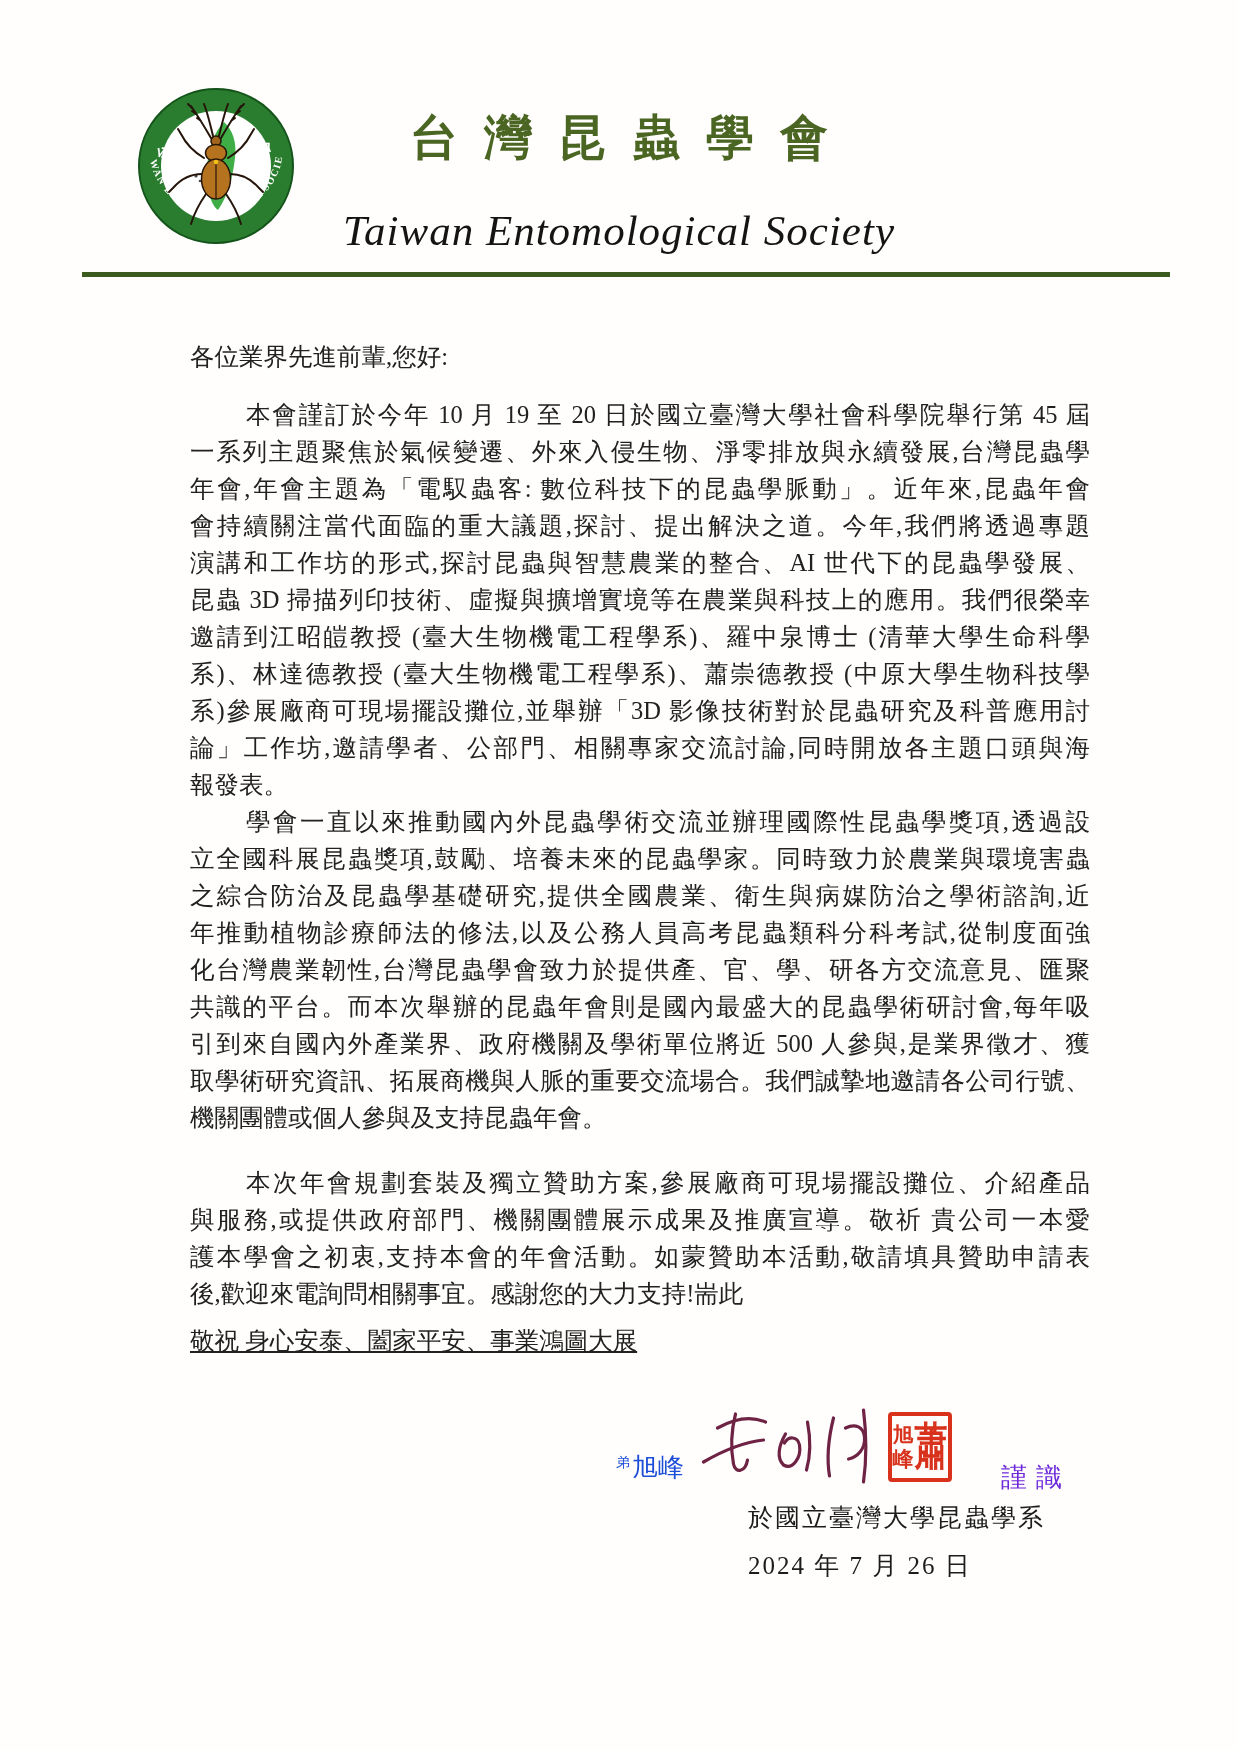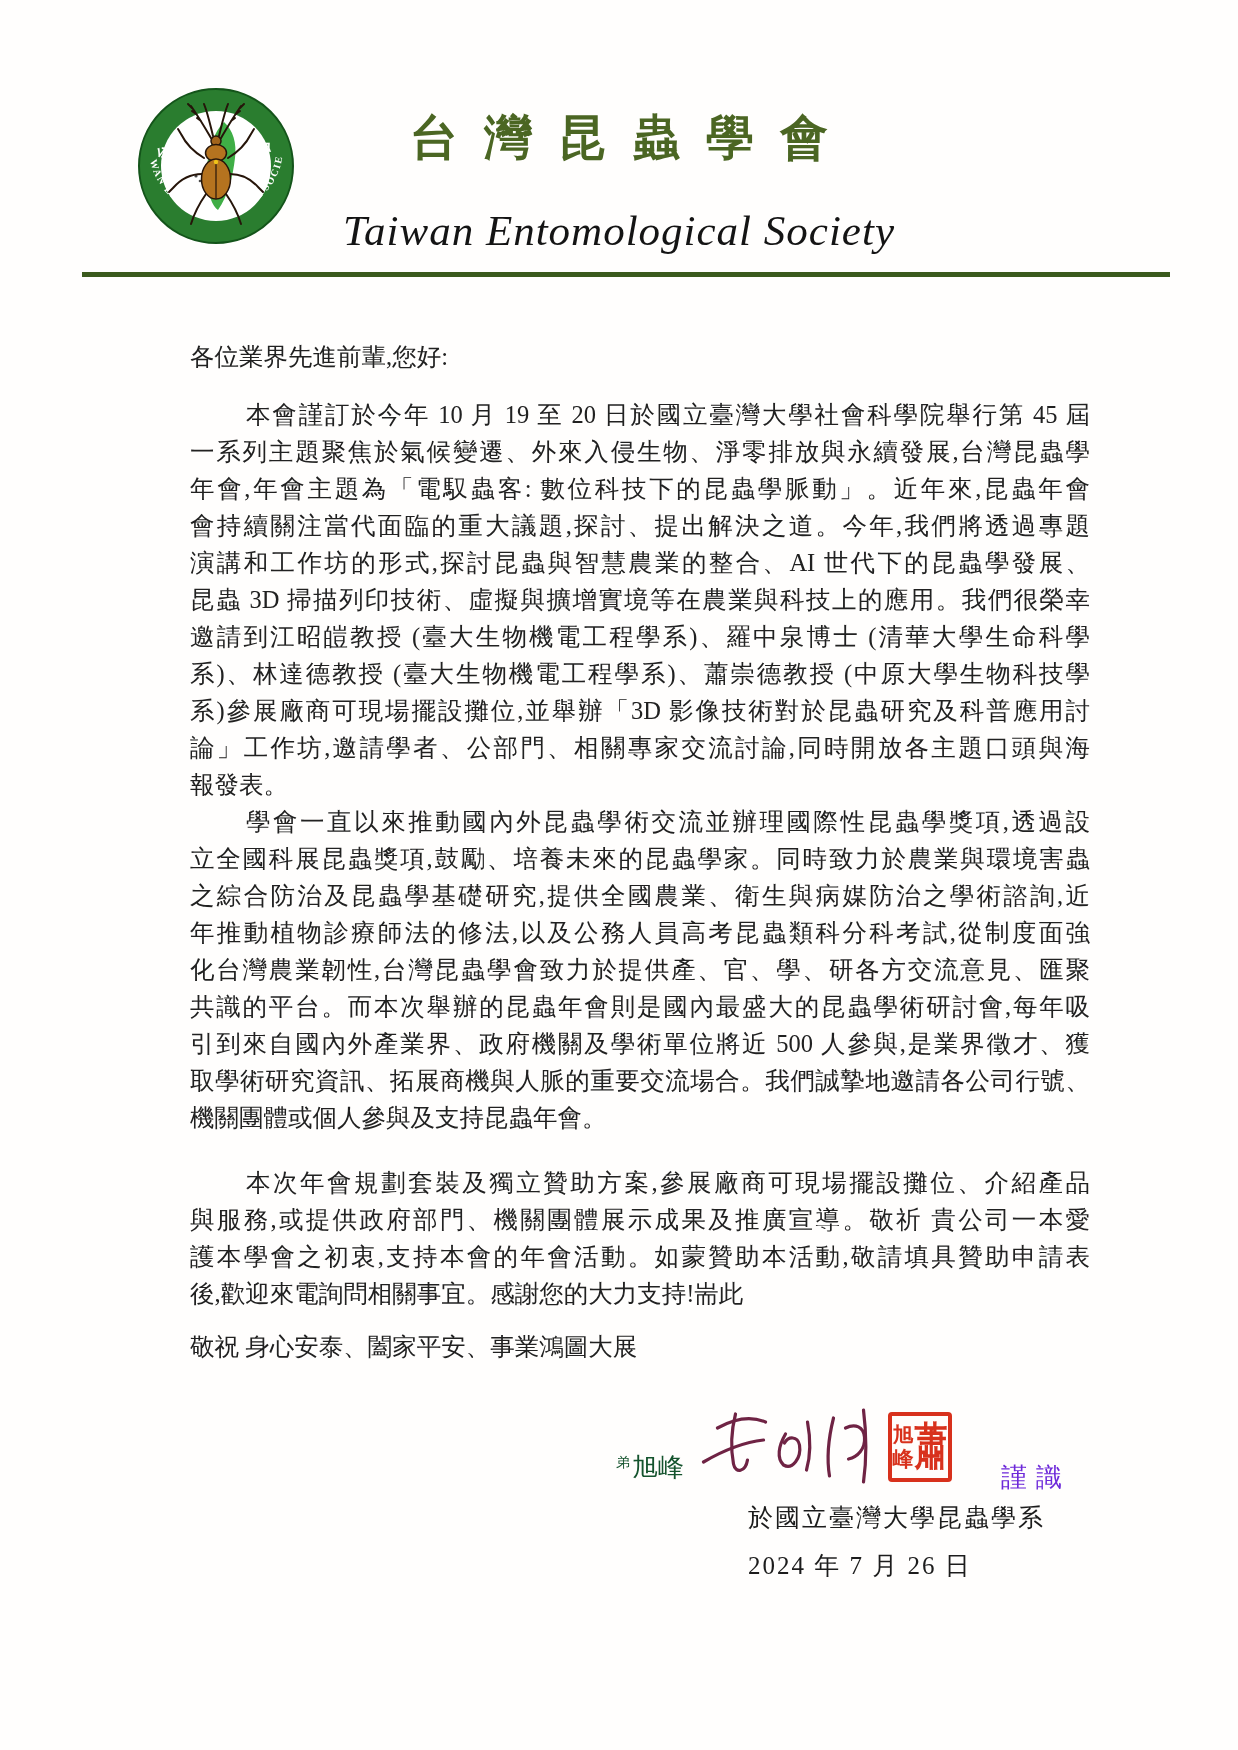--- a/index.html
+++ b/index.html
@@ -24,23 +24,23 @@
   .body{position:absolute; left:190px; top:338px; width:900px; font-size:24.5px;}
   .line{
     height:37px; line-height:37px; overflow:hidden;
     text-align:justify; text-align-last:justify;
   }
   .line.end{text-align-last:left;}
   .indent{text-indent:56px;}
   .para{}
   .para.first{margin-top:21px;}
   .para.third{margin-top:28px;}
-  .closing{margin-top:16px;}
+  .closing{margin-top:10px;text-decoration:underline;}
   
-  .sig-name{position:absolute; left:616px; top:1450px; font-size:26px; color:#14532d;}
+  .sig-name{position:absolute; left:616px; top:1450px; font-size:26px; color:#1d4ed8;}
   .self{font-size:14px; position:relative; top:-9px; margin-right:2px;}
   .sig-hand{position:absolute; left:692px; top:1398px; width:188px; height:100px;}
   .sig-hand path{fill:none; stroke:#6f2344; stroke-width:3.2; stroke-linecap:round;}
   .seal{
     position:absolute; left:888px; top:1412px; width:56px; height:62px;
     border:4px solid #d8311c; border-radius:4px; background:#fffdfb;
     color:#d8311c; display:flex; flex-direction:row-reverse;
     align-items:center; justify-content:center; gap:1px; font-weight:bold;
   }
   .seal-r{font-size:33px; line-height:1; transform:scaleY(1.5);}

